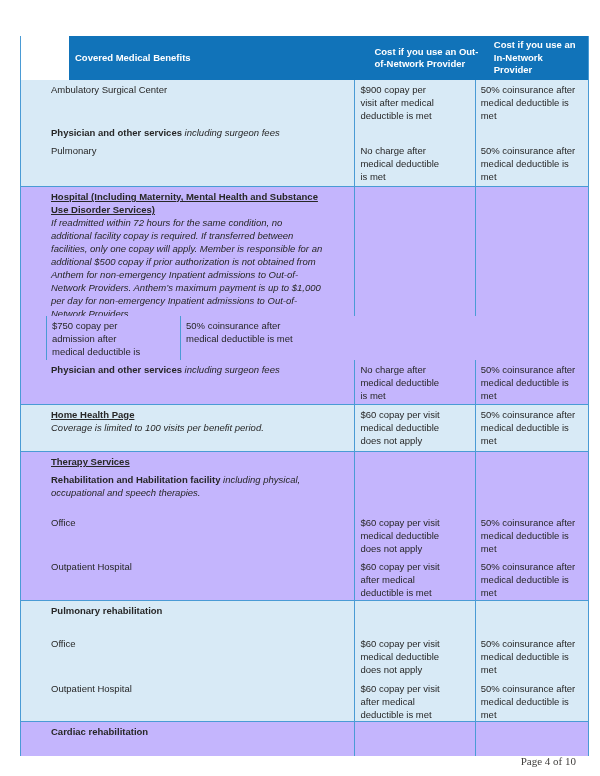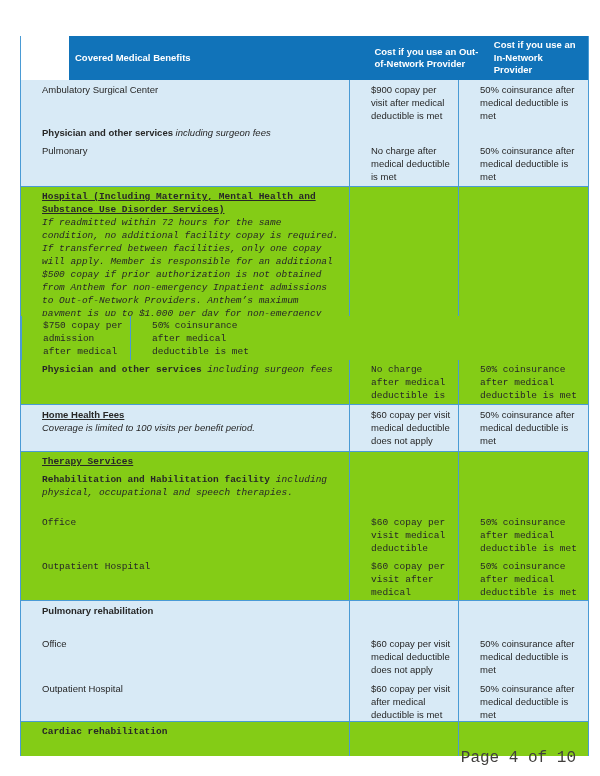--- a/index.html
+++ b/index.html
@@ -38,41 +38,42 @@
     box-sizing:border-box;
     display:flex;align-items:center;
     padding:2px 6px;
     font-size:9.5px;line-height:12.5px;
   }
   .th.col1{width:328px;}
   .th.col2{width:109px;}
   .th.col3{width:130px;}
   .section{display:block;}
   .section.blue{background:var(--row-blue);}
-  .section.white{background:#84cc16;font-family:Liberation Mono, monospace;}
+  .section.white{background:#c4b5fd;}
   .section{border-top:1px solid var(--border);}
   .section:first-of-type{border-top:none;}
   .row{display:flex;overflow:hidden;}
   .cell{
     box-sizing:border-box;
-    padding:3px 5px 0 21px;
+    padding:3px 5px 0 5px;
     overflow:hidden;
+    margin-left:25px;
   }
   .cell.c1{width:328px;}
   .cell.c2{width:109px;border-left:1px solid var(--border);}
   .cell.c3{width:130px;border-left:1px solid var(--border);}
   .seg-b{font-weight:bold;}
   .seg-i{font-style:italic;}
   .seg-u{text-decoration:underline;}
   .seg-block{display:block;}
   .page-footer{
     position:absolute;
     right:24px;bottom:9px;
-    font-family:Liberation Mono, monospace;
-    font-size:16px;
+    font-family:Liberation Serif, serif;
+    font-size:11px;
     color:var(--footer-text);
   }
 </style>
 </head>
 <body>
 
 <div class="benefits-table">
   <div class="thead">
     <div class="th col1">
       <span>Covered Medical Benefits</span>
@@ -117,21 +118,21 @@
         </div>
         <div class="row" style="height: 44px;">
           <div class="cell c1"><span class="seg-b">Physician and other services </span><span class="seg-i">including surgeon fees</span></div>
           <div class="cell c2">No charge after medical deductible is met</div>
           <div class="cell c3">50% coinsurance after medical deductible is met</div>
         </div>
       </div>
       <div class="section blue">
         <div class="row" style="height: 46px;">
           <div class="cell c1">
-            <div class="seg-b seg-u seg-block">Home Health Fees</div>
+            <div class="seg-b seg-u seg-block">Home Health Page</div>
             <div class="seg-i seg-block">Coverage is limited to 100 visits per benefit period.</div>
           </div>
           <div class="cell c2">$60 copay per visit medical deductible does not apply</div>
           <div class="cell c3">50% coinsurance after medical deductible is met</div>
         </div>
       </div>
       <div class="section white">
         <div class="row" style="height: 18px;">
           <div class="cell c1"><span class="seg-b seg-u">Therapy Services</span></div>
           <div class="cell c2"></div>

